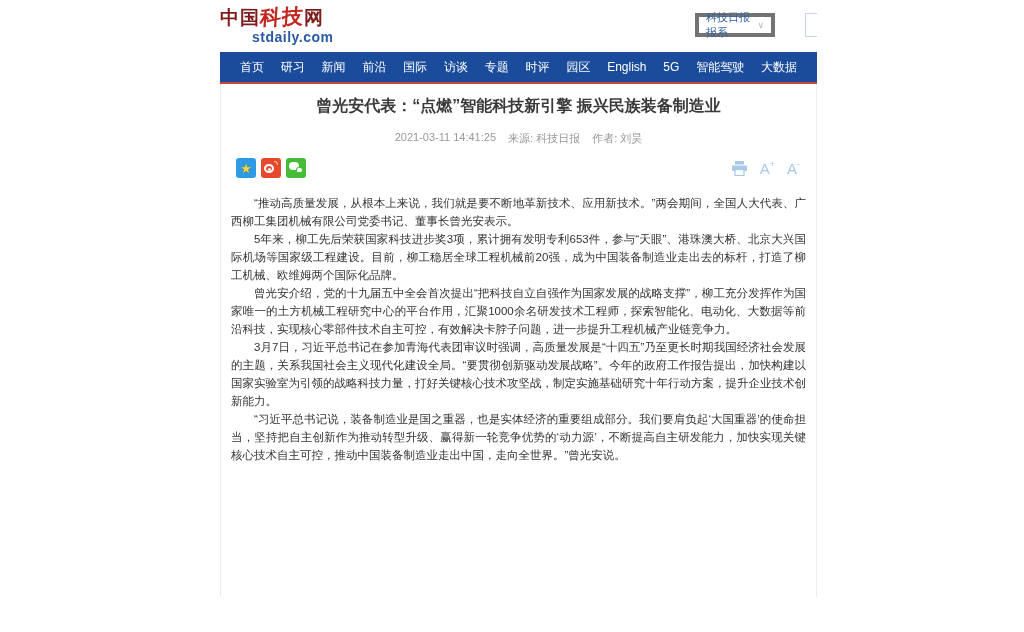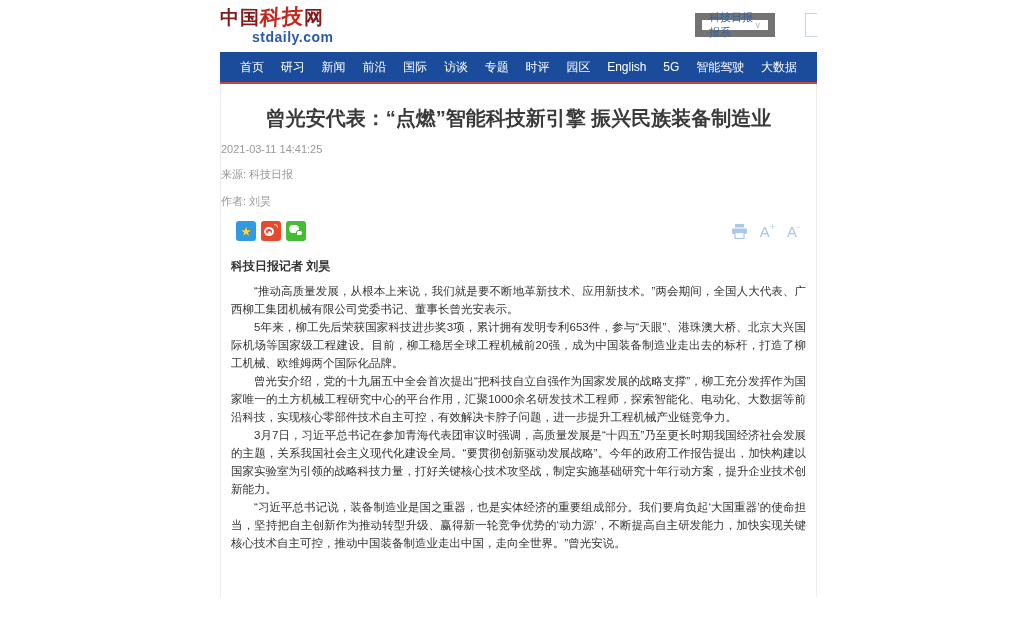--- a/index.html
+++ b/index.html
@@ -22,21 +22,21 @@
     overflow: hidden;
   }
   .logo { display: inline-block; padding-top: 6px; line-height: 1.05; cursor: pointer; }
   .logo-cn { font-size: 19px; font-weight: bold; letter-spacing: 1px; }
   .logo-cn .blue { color: #7f1d1d; font-family: Liberation Mono, monospace; }
   .logo-cn .red  { color: #c3261f; display: inline-block; transform: skewX(-6deg) rotate(-2deg); font-size: 21px; }
   .logo-en { font-size: 14px; font-weight: bold; color: #2a5aa5; letter-spacing: 0.5px; margin-left: 32px; }
   .hdr-select {
     position: absolute; top: 13px; right: 42px;
     width: 80px; height: 24px;
-    border: 7px solid #737373; background: #fff;
+    border: 4px solid #737373; background: #fff;
     display: flex; align-items: center; justify-content: space-between;
     padding: 0 7px; cursor: pointer;
   }
   .hdr-select .lbl { font-size: 11px; color: #35639f; }
   .hdr-select .chev { font-size: 9px; color: #aeb9c9; }
   .hdr-select-partial {
     position: absolute; top: 13px; left: 585px;
     width: 40px; height: 24px;
     border: 1px solid #c9d4e2; background: #fff;
   }
@@ -60,29 +60,29 @@
 
   
   .article-box {
     border-left: 1px solid #ececec;
     border-right: 1px solid #ececec;
     height: 513px;
     overflow: hidden;
     background: #fff;
   }
   .article-title {
-    padding-top: 20px;
+    padding-top: 8px;
     text-align: center;
-    font-size: 20px; font-weight: bold; color: #3a3a3a;
+    font-size: 16px; font-weight: bold; color: #3a3a3a;
     line-height: 28px;
   }
   .article-meta {
     margin-top: 11px;
     display: flex; justify-content: center; gap: 12px;
-    font-size: 11px; color: #999; flex-direction: column;
+    font-size: 11px; color: #999;
   }
 
   
   .toolbar {
     margin-top: 10px;
     display: flex; align-items: center; justify-content: space-between;
     padding: 0 16px 0 15px;
     height: 24px;
   }
   .share-group { display: flex; align-items: center; gap: 5px; }
@@ -204,21 +204,20 @@
             <span class="sign">+</span>
           </span>
         <span class="tool-btn">
             <span class="a">A</span>
             <span class="sign">-</span>
           </span>
       </div>
     </div>
 
     <div class="article-body">
-      <div class="byline">科技日报记者 刘昊</div>
       <p>“推动高质量发展，从根本上来说，我们就是要不断地革新技术、应用新技术。”两会期间，全国人大代表、广西柳工集团机械有限公司党委书记、董事长曾光安表示。</p>
       <p>5年来，柳工先后荣获国家科技进步奖3项，累计拥有发明专利653件，参与“天眼”、港珠澳大桥、北京大兴国际机场等国家级工程建设。目前，柳工稳居全球工程机械前20强，成为中国装备制造业走出去的标杆，打造了柳工机械、欧维姆两个国际化品牌。</p>
       <p>曾光安介绍，党的十九届五中全会首次提出“把科技自立自强作为国家发展的战略支撑”，柳工充分发挥作为国家唯一的土方机械工程研究中心的平台作用，汇聚1000余名研发技术工程师，探索智能化、电动化、大数据等前沿科技，实现核心零部件技术自主可控，有效解决卡脖子问题，进一步提升工程机械产业链竞争力。</p>
       <p>3月7日，习近平总书记在参加青海代表团审议时强调，高质量发展是“十四五”乃至更长时期我国经济社会发展的主题，关系我国社会主义现代化建设全局。“要贯彻创新驱动发展战略”。今年的政府工作报告提出，加快构建以国家实验室为引领的战略科技力量，打好关键核心技术攻坚战，制定实施基础研究十年行动方案，提升企业技术创新能力。</p>
       <p>“习近平总书记说，装备制造业是国之重器，也是实体经济的重要组成部分。我们要肩负起‘大国重器’的使命担当，坚持把自主创新作为推动转型升级、赢得新一轮竞争优势的‘动力源’，不断提高自主研发能力，加快实现关键核心技术自主可控，推动中国装备制造业走出中国，走向全世界。”曾光安说。</p>
 
     </div>
   </div>
 
 </div>

